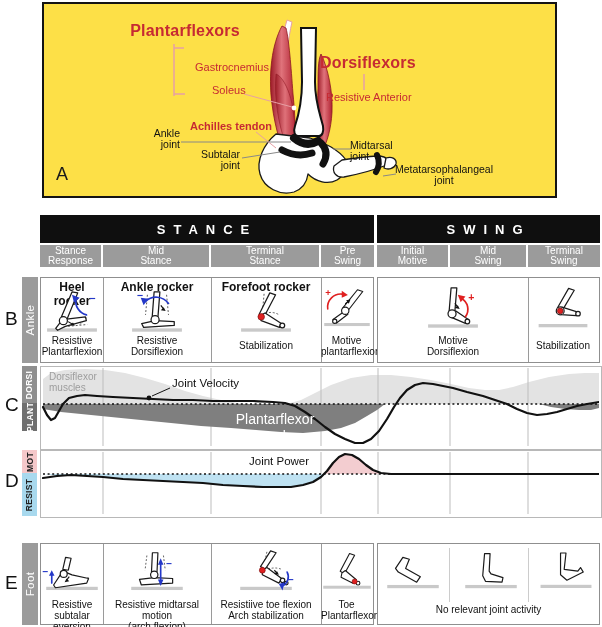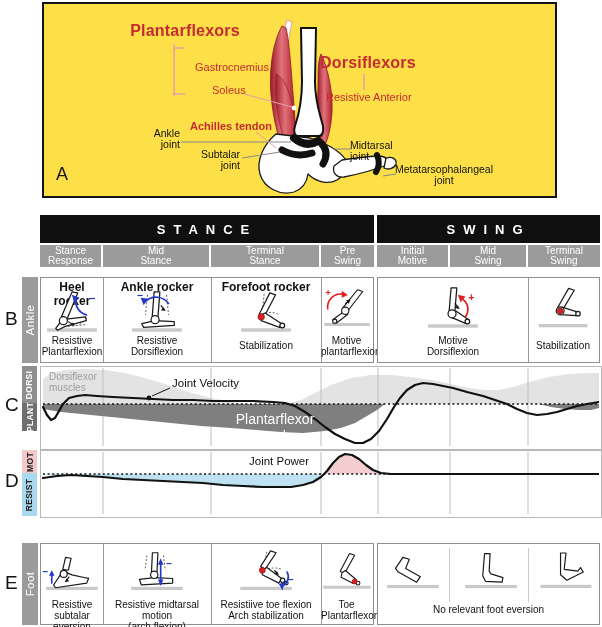--- a/index.html
+++ b/index.html
@@ -367,14 +367,14 @@
     <polygon points="14,20 22,8 29,10 25,20 41,29 37,35 17,24" class="bone"></polygon>
   </svg>
   <svg class="abs" style="left:82px;top:6px" width="62" height="46" viewBox="0 0 66 50">
     <rect x="5" y="38" width="56" height="3.5" class="gnd"></rect>
     <polygon points="26,4 32,4 31,23 33,26 46,30 45,35 27,34 24,28" class="bone"></polygon>
   </svg>
   <svg class="abs" style="left:158px;top:6px" width="60" height="46" viewBox="0 0 66 50">
     <rect x="5" y="38" width="56" height="3.5" class="gnd"></rect>
     <polygon points="27,3 33,3 31,21 46,23 49,19 52,24 34,33 27,27" class="bone"></polygon>
   </svg>
-  <div class="cap" style="top:60px">No relevant foot eversion</div>
+  <div class="cap" style="top:60px">No relevant joint activity</div>
 </div>
 
 </body></html>

